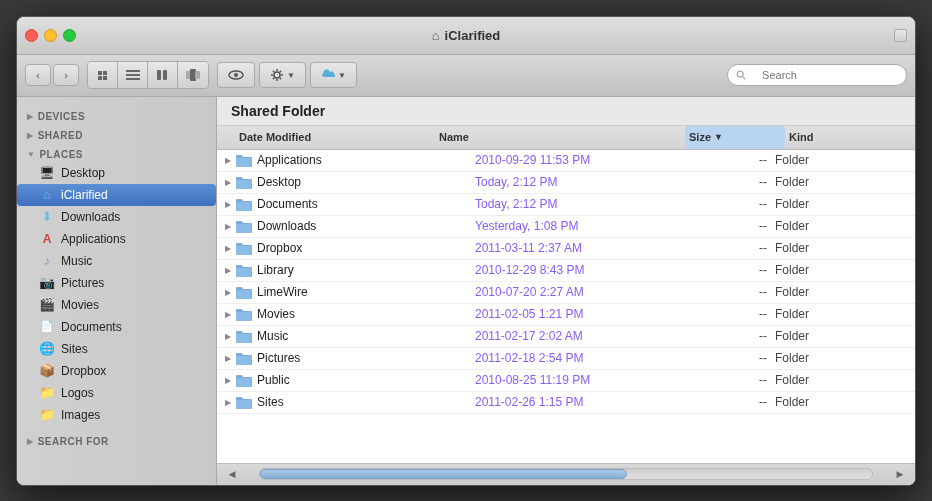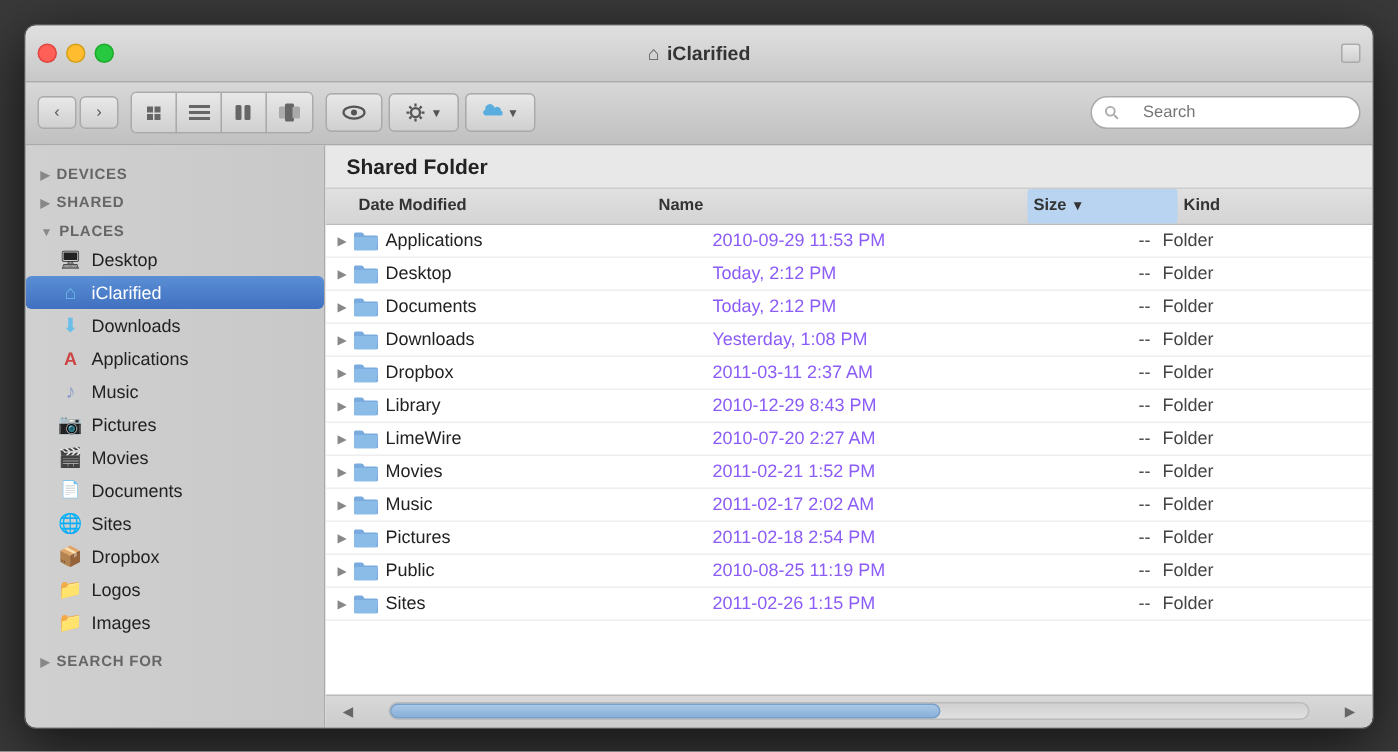--- a/index.html
+++ b/index.html
@@ -634,21 +634,21 @@
   </div>
           <div class="file-row">
     <div class="expand-arrow">▶</div>
     <div class="file-icon">
       <svg width="16" height="14" viewBox="0 0 16 14">
         <path d="M0 3 Q0 2 1 2 L5 2 Q6 2 6.5 3 L7 4 L15 4 Q16 4 16 5 L16 13 Q16 14 15 14 L1 14 Q0 14 0 13 Z" fill="#7aabdf"></path>
         <path d="M0 5 L16 5 L15 13 Q15 14 14 14 L1 14 Q0 14 0 13 Z" fill="#8bbce8"></path>
       </svg>
     </div>
     <div class="file-name">Movies</div>
-    <div class="file-date">2011-02-21 1:52 PM</div>
+    <div class="file-date">2011-02-05 1:21 PM</div>
     <div class="file-size">--</div>
     <div class="file-kind">Folder</div>
   </div>
           <div class="file-row">
     <div class="expand-arrow">▶</div>
     <div class="file-icon">
       <svg width="16" height="14" viewBox="0 0 16 14">
         <path d="M0 3 Q0 2 1 2 L5 2 Q6 2 6.5 3 L7 4 L15 4 Q16 4 16 5 L16 13 Q16 14 15 14 L1 14 Q0 14 0 13 Z" fill="#7aabdf"></path>
         <path d="M0 5 L16 5 L15 13 Q15 14 14 14 L1 14 Q0 14 0 13 Z" fill="#8bbce8"></path>
       </svg>

